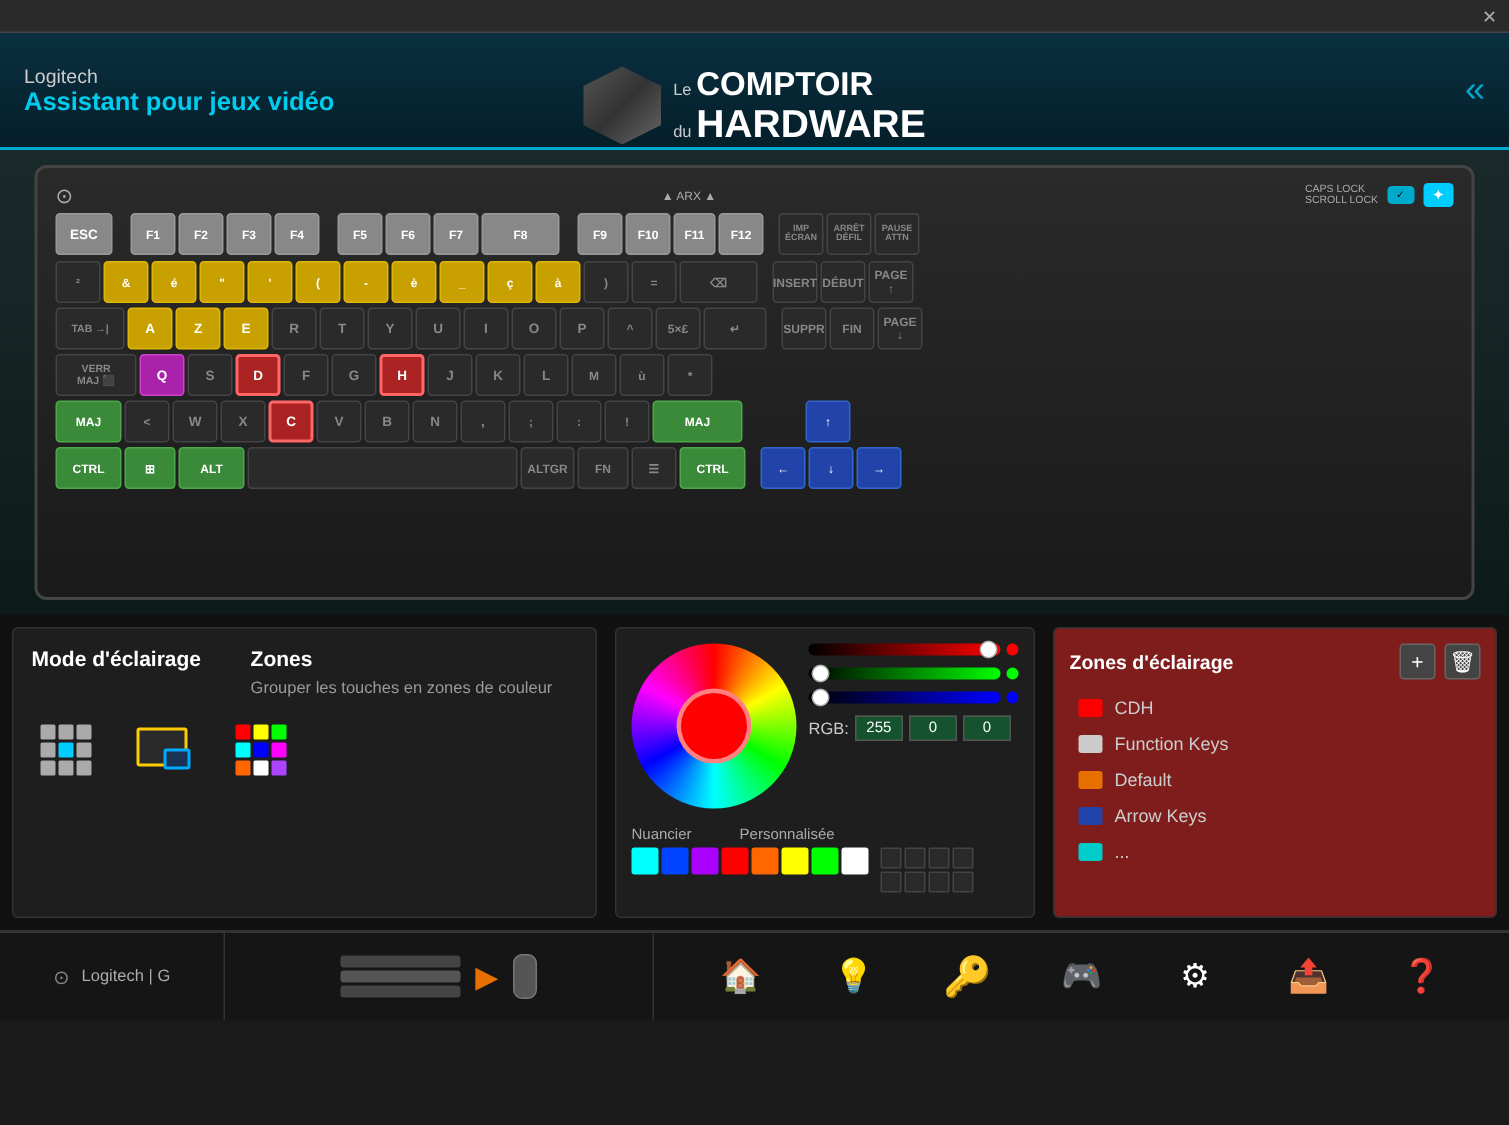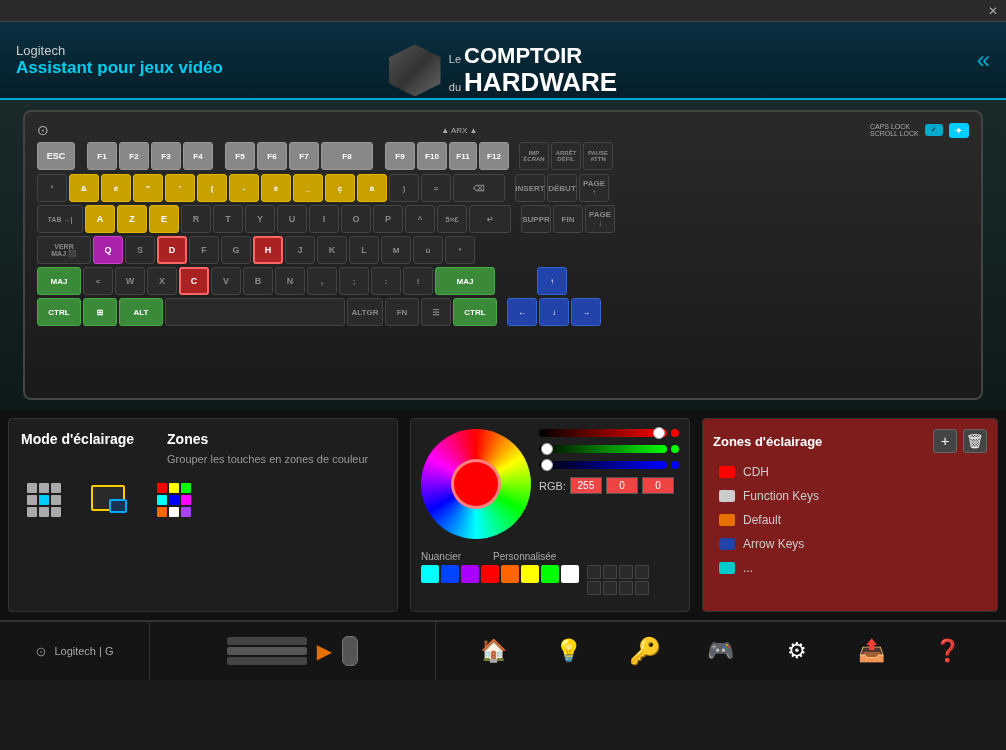--- a/index.html
+++ b/index.html
@@ -228,21 +228,21 @@
     .rgb-inputs {
       display: flex;
       align-items: center;
       gap: 4px;
       font-size: 11px;
       color: #ccc;
       margin-bottom: 6px;
     }
     .rgb-input-box {
       width: 32px;
-      background: #ef4444;
+      background: #14532d;
       border: 1px solid #555;
       color: #fff;
       font-size: 10px;
       text-align: center;
       padding: 2px;
     }
     .color-swatches {
       display: flex;
       gap: 2px;
     }

